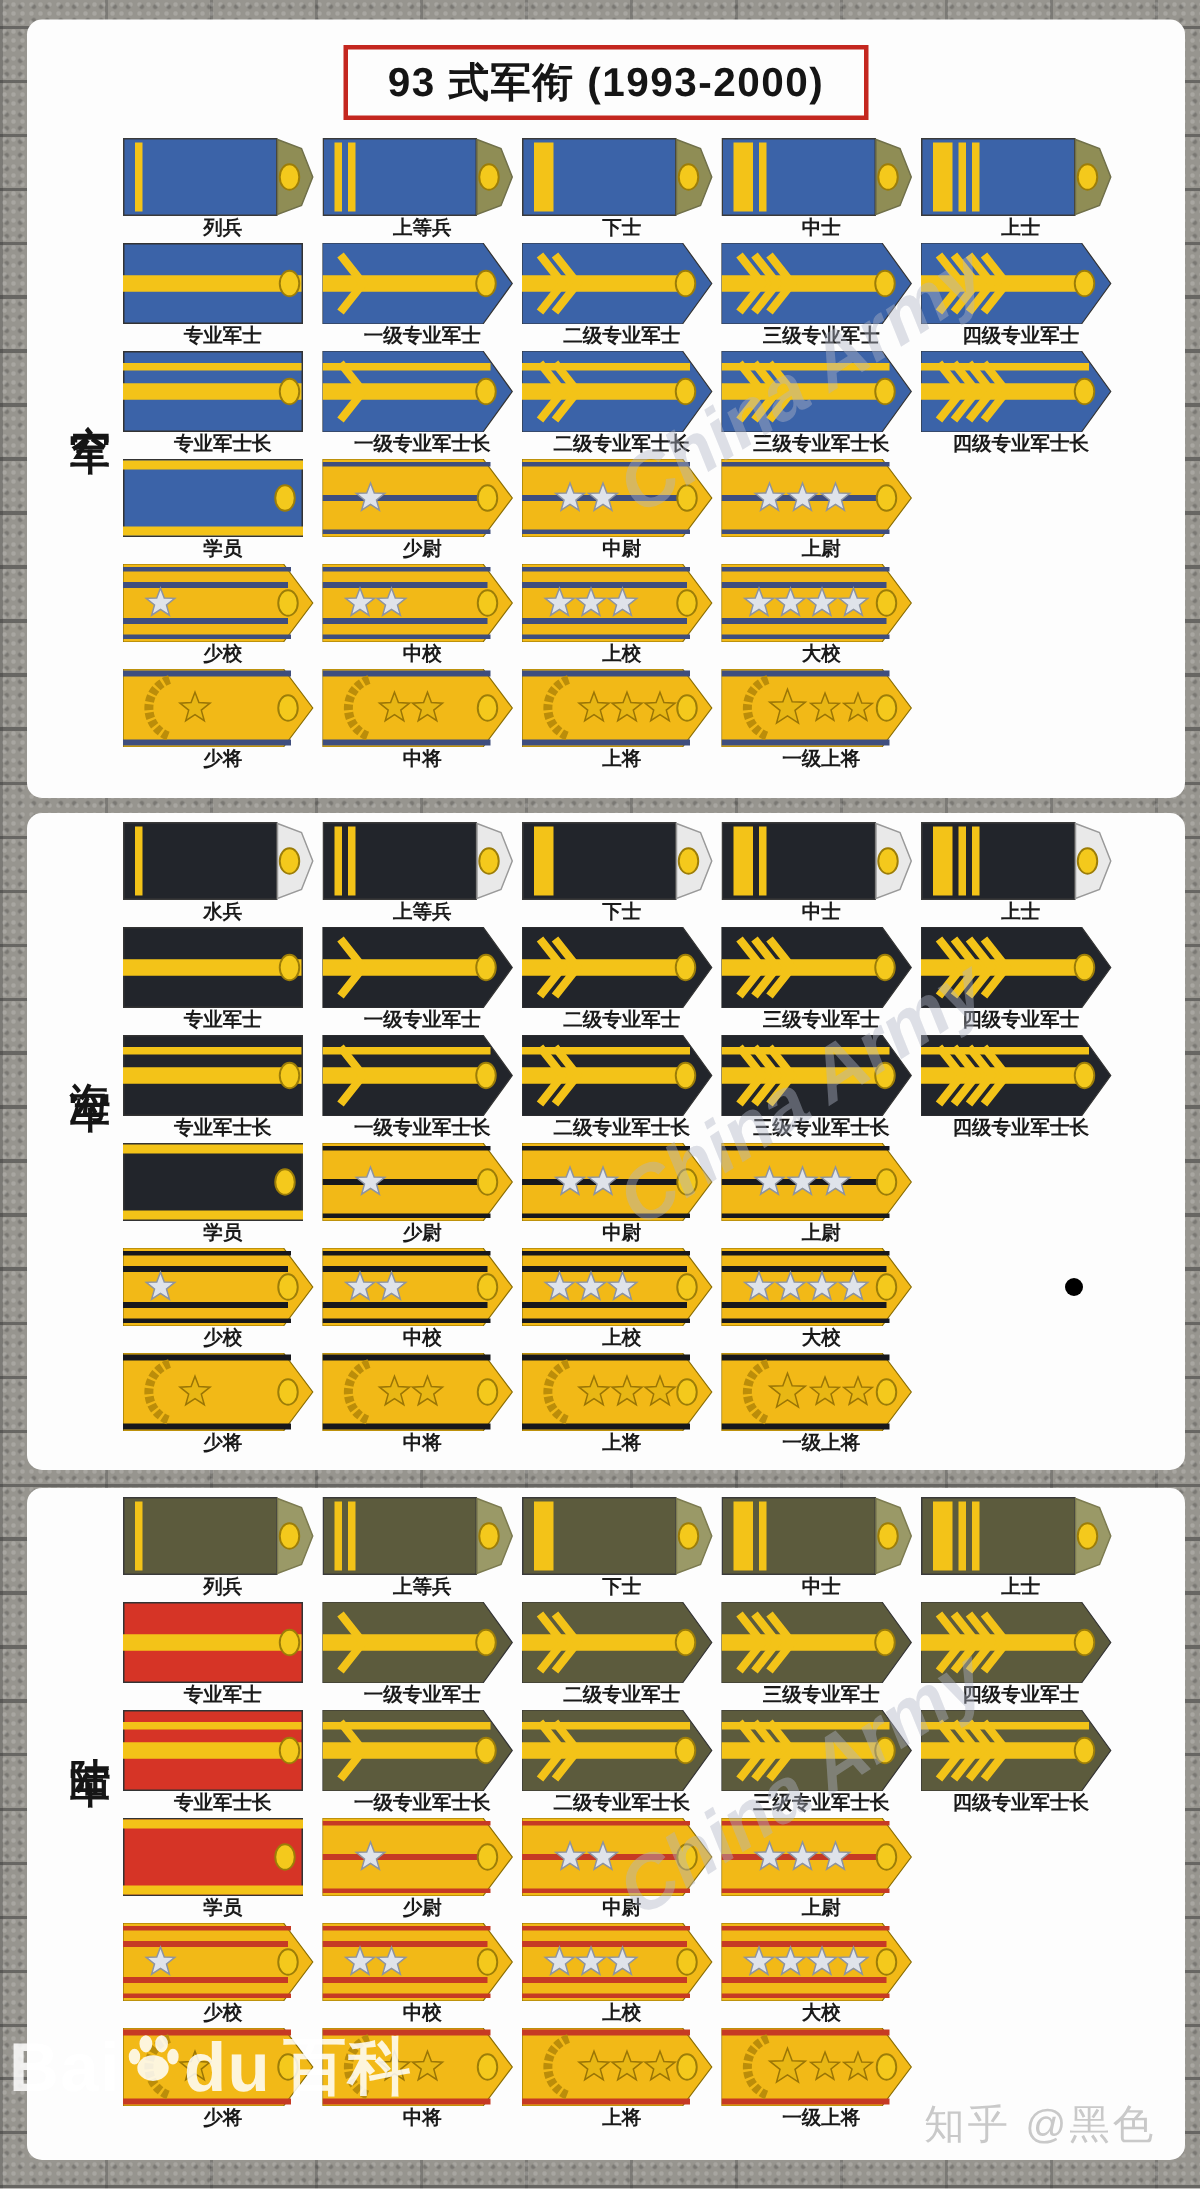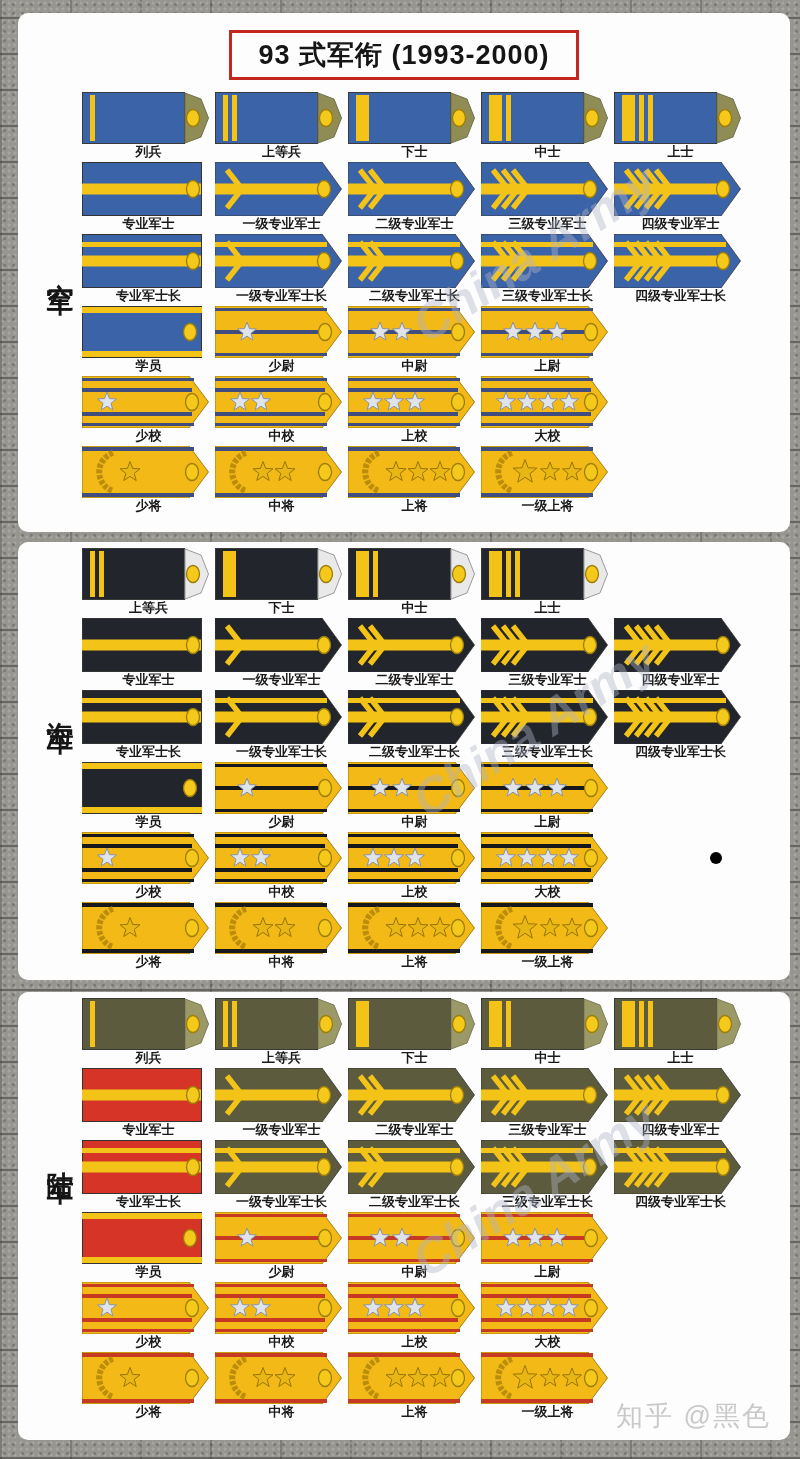--- a/index.html
+++ b/index.html
@@ -372,20 +372,29 @@
 
   <div class="panel" id="p-navy">
     <div class="side-label">海军</div>
     <div class="rows">
         <div class="row">
           <div class="cell">
             <svg width="133" height="52" viewBox="0 0 133 52">
               <rect x="0.5" y="0.5" width="102" height="51" fill="#22252b" stroke="#3a3a3a" stroke-width="1"></rect>
               <polygon points="103,1 119,7 126.5,26 119,45 103,51" fill="#e9e9e9" stroke="#9a9a9a" stroke-width="1"></polygon>
               <rect x="8" y="3" width="5" height="46" fill="#f3c318"></rect>
+              <ellipse cx="111" cy="26" rx="6.5" ry="8.5" fill="#f4c91c" stroke="#9c7d08" stroke-width="1.3"></ellipse>
+            </svg>
+            <div class="lbl">水兵</div>
+          </div>
+          <div class="cell">
+            <svg width="133" height="52" viewBox="0 0 133 52">
+              <rect x="0.5" y="0.5" width="102" height="51" fill="#22252b" stroke="#3a3a3a" stroke-width="1"></rect>
+              <polygon points="103,1 119,7 126.5,26 119,45 103,51" fill="#e9e9e9" stroke="#9a9a9a" stroke-width="1"></polygon>
+              <rect x="8" y="3" width="5" height="46" fill="#f3c318"></rect>
               <rect x="17" y="3" width="5" height="46" fill="#f3c318"></rect>
               <ellipse cx="111" cy="26" rx="6.5" ry="8.5" fill="#f4c91c" stroke="#9c7d08" stroke-width="1.3"></ellipse>
             </svg>
             <div class="lbl">上等兵</div>
           </div>
           <div class="cell">
             <svg width="133" height="52" viewBox="0 0 133 52">
               <rect x="0.5" y="0.5" width="102" height="51" fill="#22252b" stroke="#3a3a3a" stroke-width="1"></rect>
               <polygon points="103,1 119,7 126.5,26 119,45 103,51" fill="#e9e9e9" stroke="#9a9a9a" stroke-width="1"></polygon>
               <rect x="8" y="3" width="13" height="46" fill="#f3c318"></rect>
@@ -1000,16 +1009,28 @@
         </div>
       </div>
   </div>
 
   <div class="wm" id="wm-af">China Army</div>
   <div class="wm" id="wm-navy">China Army</div>
   <div class="wm" id="wm-army">China Army</div>
 
   <div class="dot"></div>
 
+  <div class="baidu">
+    <span>Bai</span>
+    <svg width="38" height="38" viewBox="0 0 40 40">
+      <ellipse cx="20" cy="26" rx="11" ry="9" fill="rgba(255,255,255,.85)"></ellipse>
+      <ellipse cx="7" cy="18" rx="4" ry="5.5" fill="rgba(255,255,255,.85)"></ellipse>
+      <ellipse cx="15" cy="9" rx="4.5" ry="6" fill="rgba(255,255,255,.85)"></ellipse>
+      <ellipse cx="26" cy="9" rx="4.5" ry="6" fill="rgba(255,255,255,.85)"></ellipse>
+      <ellipse cx="34" cy="18" rx="4" ry="5.5" fill="rgba(255,255,255,.85)"></ellipse>
+    </svg>
+    <span>du</span>
+    <span class="cn">百科</span>
+  </div>
 
   <div class="zhihu">知乎 @黑色</div>
 
 </div>
 
 </body></html>

